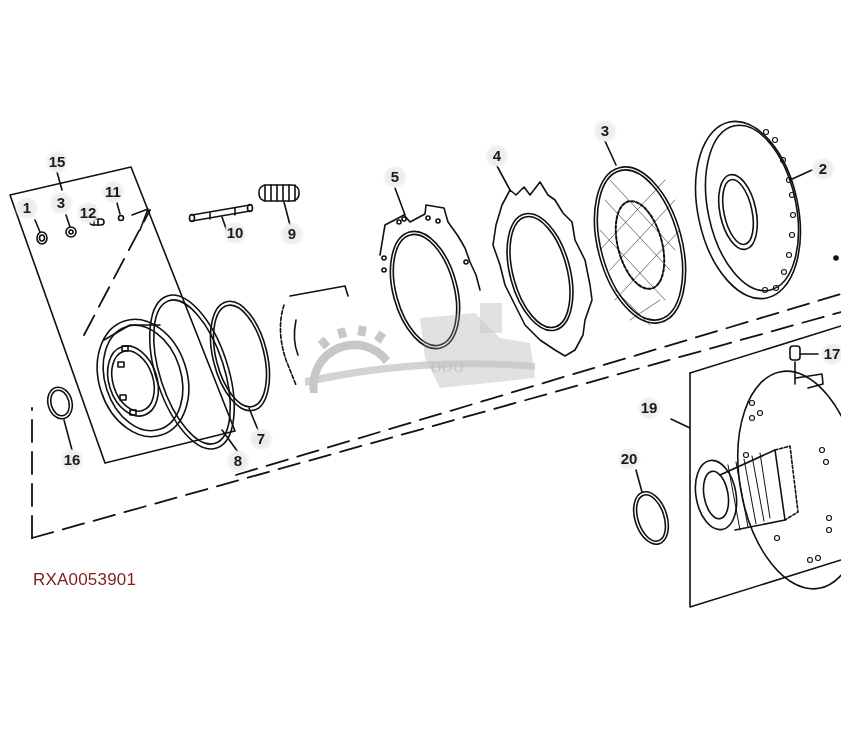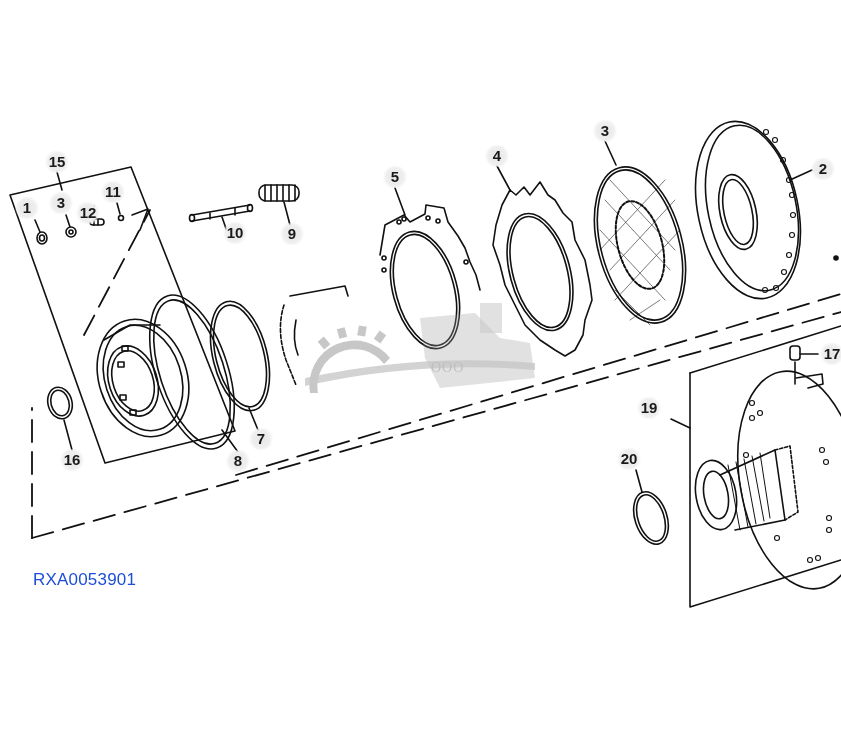--- a/index.html
+++ b/index.html
@@ -3,21 +3,21 @@
 <meta charset="utf-8">
 <style>
   html, body { margin: 0; padding: 0; background: #ffffff; }
   body { width: 841px; height: 731px; position: relative; overflow: hidden;
          font-family: "Liberation Sans", sans-serif; }
   #diagram { position: absolute; left: 0; top: 0; width: 841px; height: 731px; }
   .callout { position: absolute; font-weight: bold; font-size: 15px; color: #1a1a1a;
              background: radial-gradient(circle, #e6e6e6 0%, #efefef 55%, rgba(255,255,255,0) 75%);
              width: 24px; height: 22px; line-height: 22px; text-align: center;
              transform: translate(-50%, -50%); cursor: pointer; }
-  .figure-id { position: absolute; left: 33px; top: 570px; font-size: 17px; color: #1d4ed8;
+  .figure-id { position: absolute; left: 33px; top: 570px; font-size: 17px; color: #7f1d1d;
                letter-spacing: 0.2px; }
   .watermark { position: absolute; left: 300px; top: 298px; width: 245px; height: 125px; opacity: 0.55; }
   .wm-ooo { position: absolute; left: 131px; top: 62px; font-size: 14px; color: #8a8a8a;
             letter-spacing: 1px; font-family: "Liberation Serif", serif; }
   .wm-name { position: absolute; left: 36px; top: 80px; font-size: 30px; color: #8a8a8a;
              font-family: "Liberation Serif", serif; letter-spacing: -0.5px; }
 </style>
 </head>
 <body>
 

